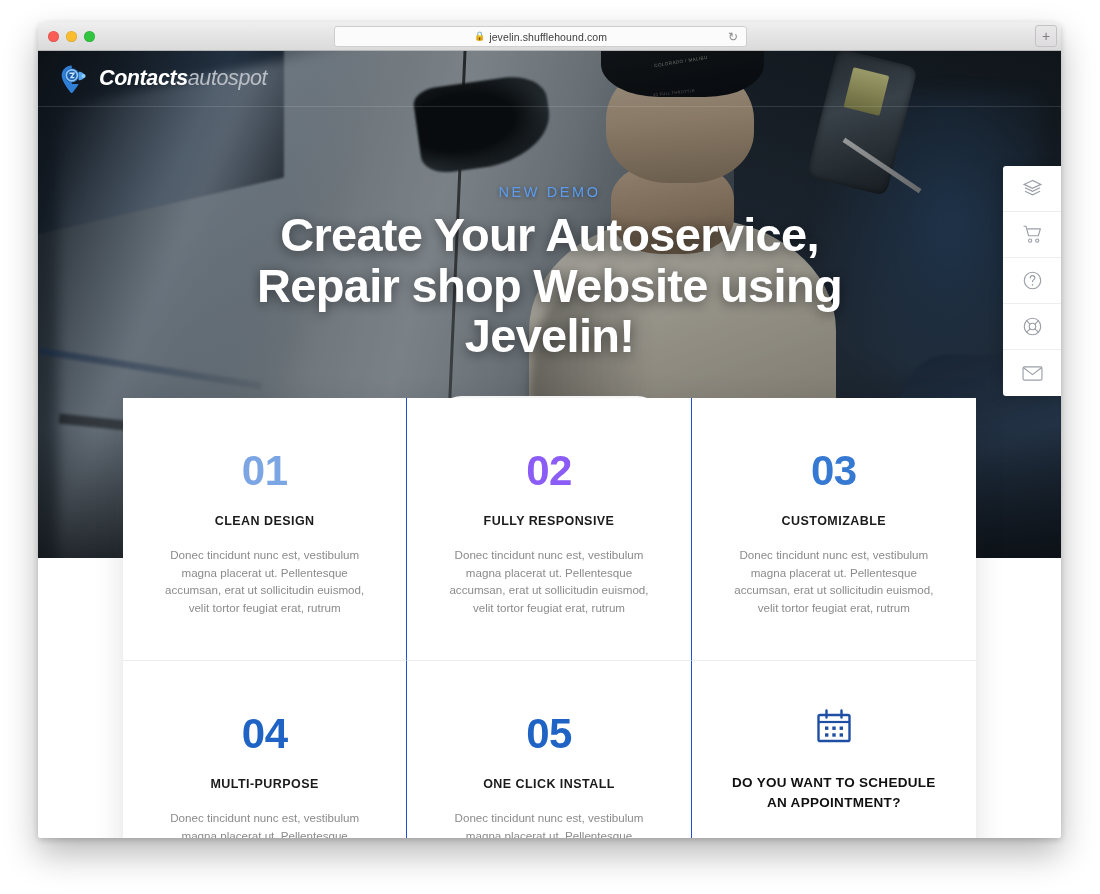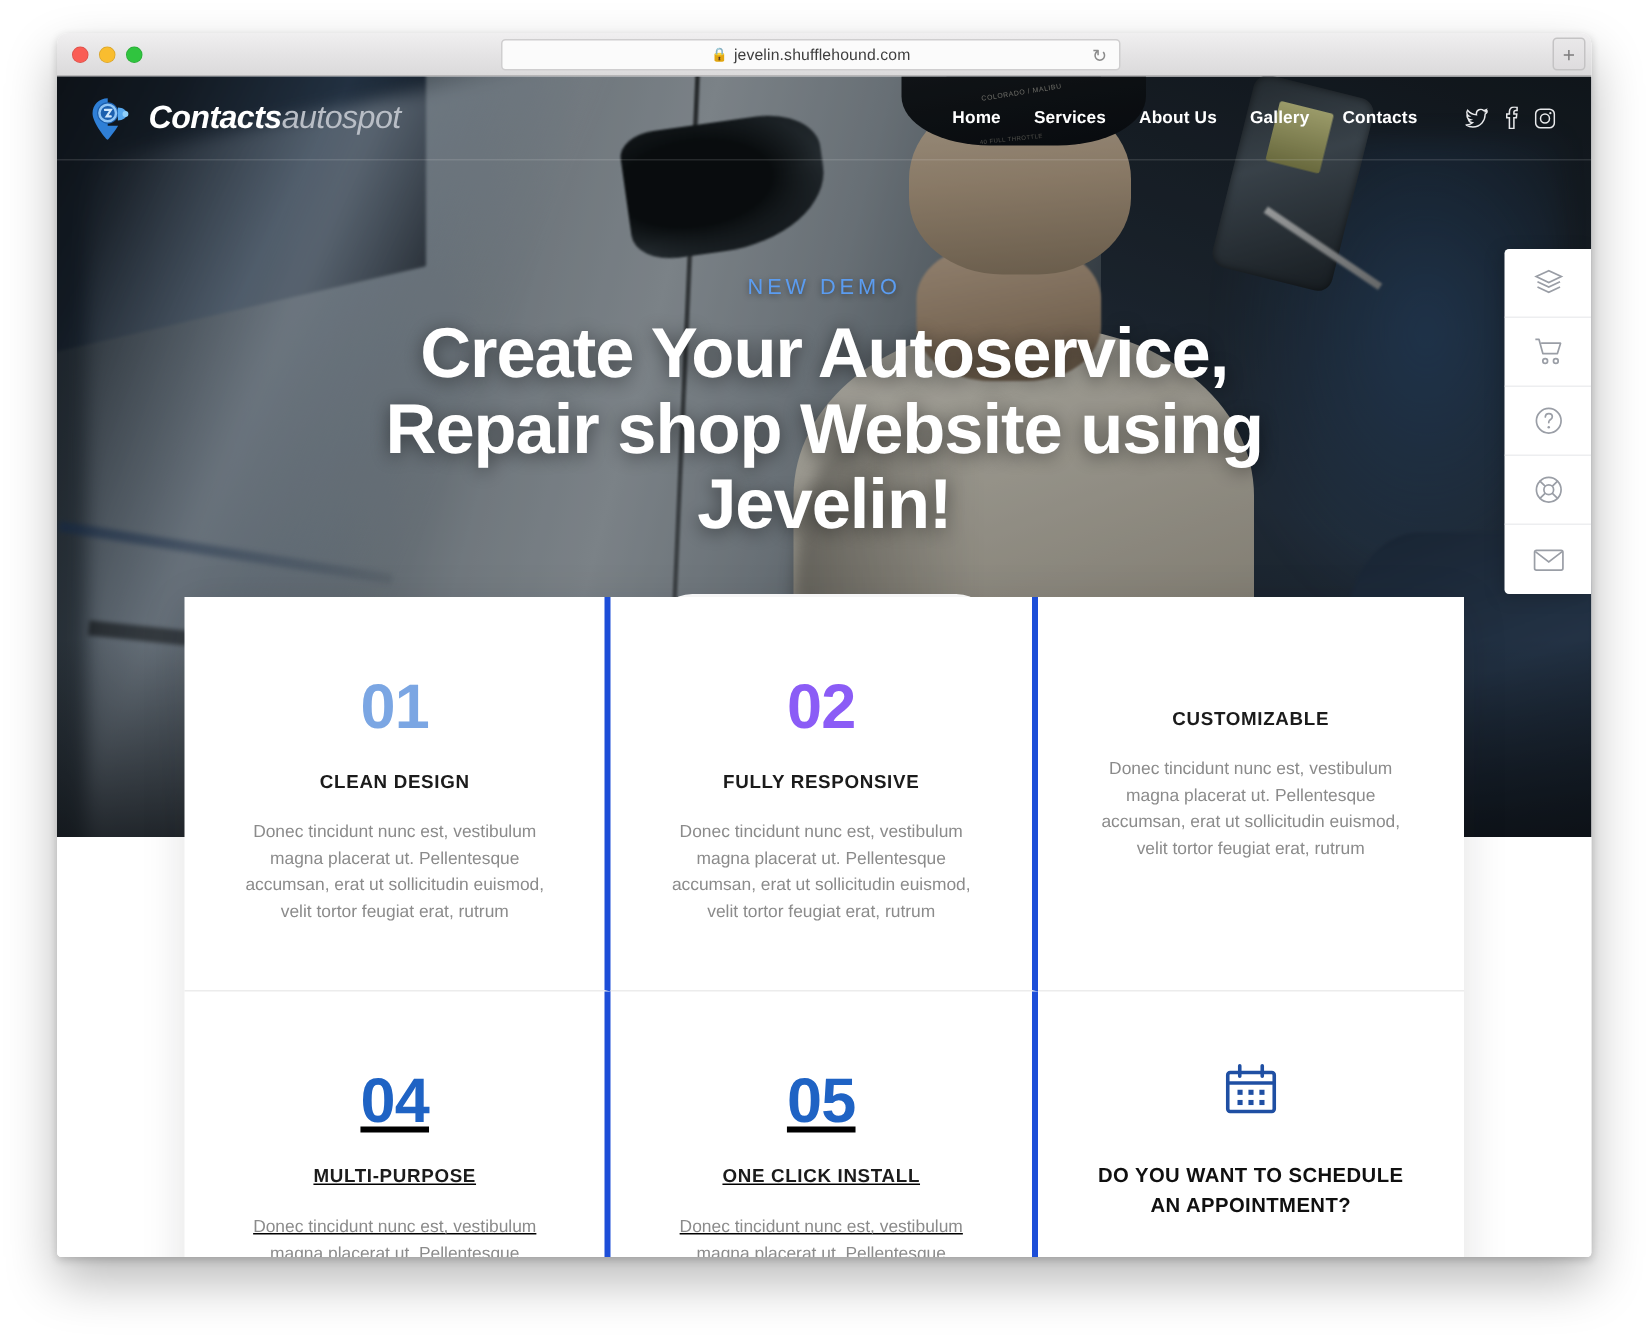--- a/index.html
+++ b/index.html
@@ -433,28 +433,28 @@
     margin: -160px auto 0;
     width: 853px;
     background: #ffffff;
     box-shadow: 0 6px 28px rgba(20,24,30,.13);
   }
   .features-grid {
     display: grid;
     grid-template-columns: repeat(3, 1fr);
   }
   .feature-cell {
-    border-right: 4px solid #1d4ed8;
+    border-right: 1px solid #1d4ed8;
     border-bottom: 1px solid #ececec;
     padding: 52px 34px 44px;
     text-align: center;
     min-height: 245px;
   }
   .feature-cell:nth-child(3n) { border-right: none; }
-  .feature-cell.row2 { min-height: 160px; padding-bottom: 0; border-bottom: none; text-decoration: underline; }
+  .feature-cell.row2 { min-height: 160px; padding-bottom: 0; border-bottom: none; }
 
   .feature-num {
     font-size: 42px;
     font-weight: 700;
     line-height: 1;
     letter-spacing: -.5px;
   }
   .feature-title {
     margin-top: 22px;
     font-size: 12.5px;
@@ -549,41 +549,20 @@
               <circle cx="12.6" cy="12.1" r="5.9" fill="none" stroke="#8fc4f5" stroke-width="1.8"></circle>
               <path d="M10.6 9.9h4.3l-3.1 4.6h3" fill="none" stroke="#cfe6fb" stroke-width="1.5" stroke-linecap="round"></path>
               <path d="M19.8 8.2c3.6 0 6.5 2.1 6.5 4.6s-2.9 4.6-6.5 4.6z" fill="#57a8ee"></path>
               <circle cx="25.2" cy="12.8" r="2.1" fill="#8fd0fb"></circle>
             </svg>
             <span class="logo-text">
               <span class="bold">Contacts</span><span class="light">autospot</span>
             </span>
           </div>
 
-          <div class="nav">
-            <a class="nav-link" href="#">Home</a>
-            <a class="nav-link" href="#">Services</a>
-            <a class="nav-link" href="#">About Us</a>
-            <a class="nav-link" href="#">Gallery</a>
-            <a class="nav-link" href="#">Contacts</a>
-
-            <div class="social">
-              <svg width="15" height="14" viewBox="0 0 24 22">
-                <path d="M23 3.2c-.8.4-1.7.7-2.6.8.9-.6 1.6-1.4 1.9-2.5-.9.5-1.9.9-2.9 1.1A4.6 4.6 0 0 0 11.6 6c0 .4 0 .7.1 1A13 13 0 0 1 2.2 2.2a4.6 4.6 0 0 0 1.4 6.1 4.5 4.5 0 0 1-2-.6v.1c0 2.2 1.5 4 3.6 4.5a4.5 4.5 0 0 1-2 .1 4.6 4.6 0 0 0 4.2 3.2A9.1 9.1 0 0 1 .9 18a12.9 12.9 0 0 0 7 2c8.4 0 13-7 13-13v-.6c.9-.6 1.6-1.4 2.1-2.2z" fill="none" stroke="#e8e9eb" stroke-width="1.5"></path>
-              </svg>
-              <svg width="9" height="15" viewBox="0 0 12 22">
-                <path d="M8.6 7.3V5.6c0-1.1.2-1.7 1.8-1.7h1.3V.7C11.1.6 10 .5 8.8.5 5.9.5 4.2 2.1 4.2 5.2v2.1H1.6v3.6h2.6v10.6h4.4V10.9H11l.4-3.6H8.6z" fill="none" stroke="#e8e9eb" stroke-width="1.5"></path>
-              </svg>
-              <svg width="14" height="14" viewBox="0 0 22 22">
-                <rect x="1.2" y="1.2" width="19.6" height="19.6" rx="5.2" fill="none" stroke="#e8e9eb" stroke-width="1.6"></rect>
-                <circle cx="11" cy="11" r="4.7" fill="none" stroke="#e8e9eb" stroke-width="1.6"></circle>
-                <circle cx="16.6" cy="5.4" r="1.2" fill="#e8e9eb"></circle>
-              </svg>
-            </div>
-          </div>
         </div>
 
         <div class="hero-content">
           <div class="eyebrow">NEW DEMO</div>
           <h1 class="hero-title">Create Your Autoservice, Repair shop Website using Jevelin!</h1>
           <a class="hero-btn" href="#">TAKE A LOOK AROUND</a>
         </div>
 
         <div class="side-panel">
           <div class="side-item">
@@ -632,20 +611,21 @@
             <div class="feature-body">Donec tincidunt nunc est, vestibulum magna placerat ut. Pellentesque accumsan, erat ut sollicitudin euismod, velit tortor feugiat erat, rutrum</div>
           </div>
 
           <div class="feature-cell">
             <div class="feature-num" style="color:#8b5cf6">02</div>
             <div class="feature-title">FULLY RESPONSIVE</div>
             <div class="feature-body">Donec tincidunt nunc est, vestibulum magna placerat ut. Pellentesque accumsan, erat ut sollicitudin euismod, velit tortor feugiat erat, rutrum</div>
           </div>
 
           <div class="feature-cell">
+            <div class="feature-num" style="color:#3579d2">03</div>
             <div class="feature-title">CUSTOMIZABLE</div>
             <div class="feature-body">Donec tincidunt nunc est, vestibulum magna placerat ut. Pellentesque accumsan, erat ut sollicitudin euismod, velit tortor feugiat erat, rutrum</div>
           </div>
 
           <div class="feature-cell row2">
             <div class="feature-num" style="color:#1f63c4">04</div>
             <div class="feature-title">MULTI-PURPOSE</div>
             <div class="feature-body">Donec tincidunt nunc est, vestibulum magna placerat ut. Pellentesque accumsan, erat ut sollicitudin euismod, velit tortor feugiat erat, rutrum</div>
           </div>
 

